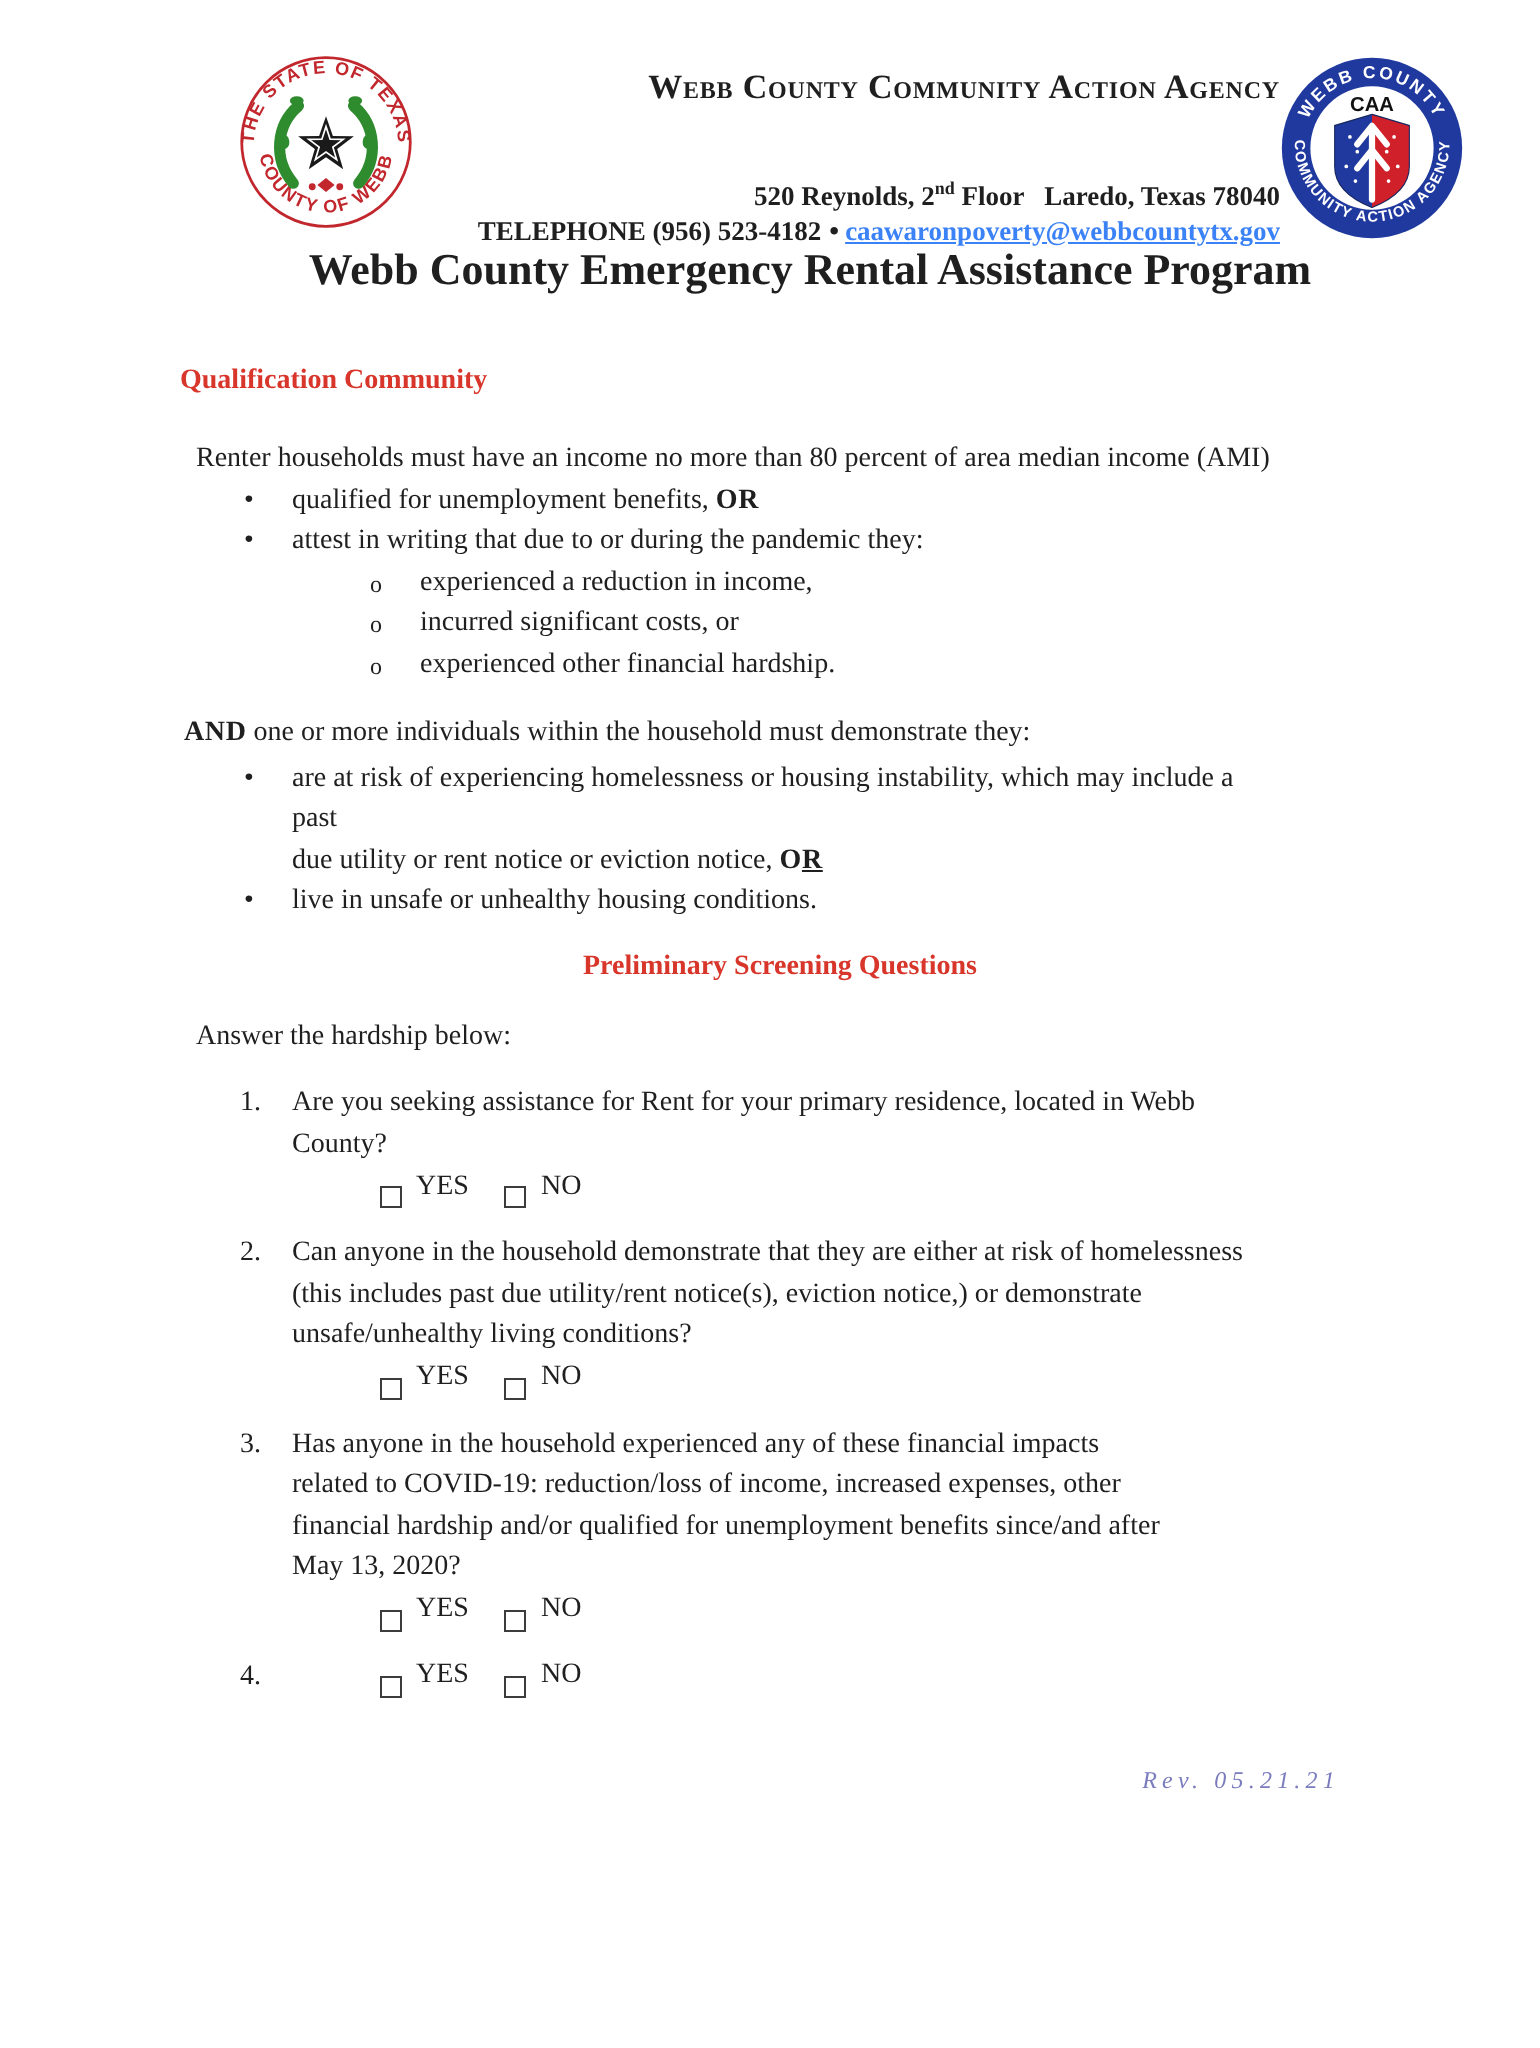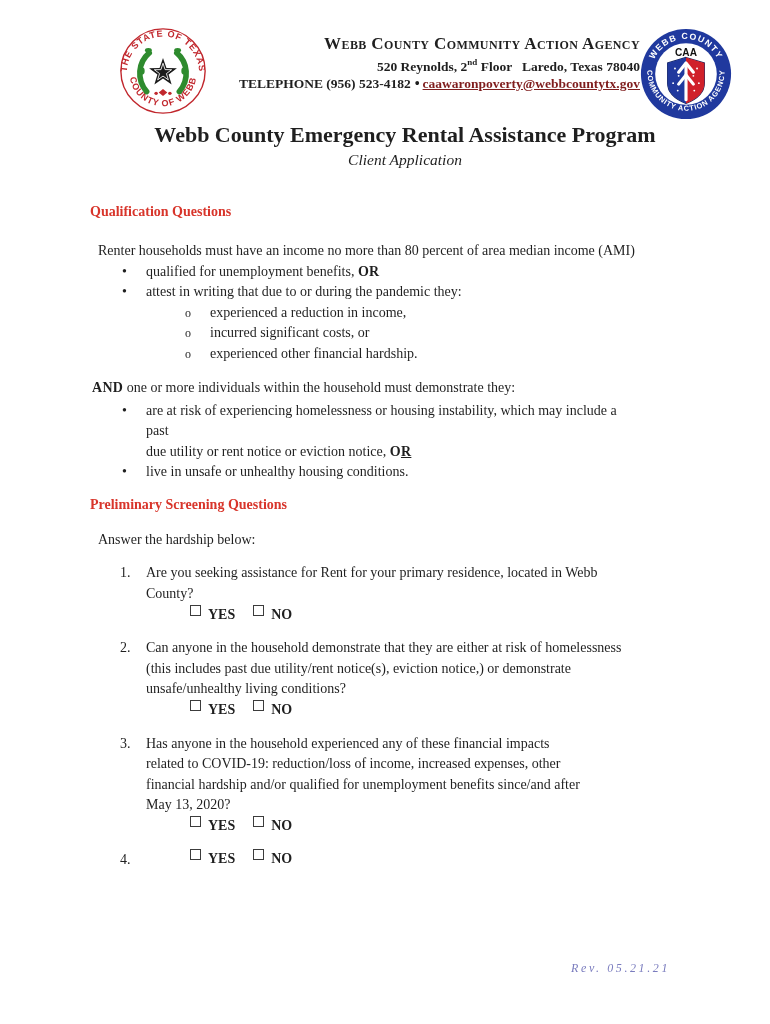--- a/index.html
+++ b/index.html
@@ -10,61 +10,61 @@
     color: #1f1f1f;
     overflow: hidden;
   }
   .page { position: relative; width: 770px; height: 1024px; background: #fff; }
 
   
   .doc-header { display: flex; align-items: flex-start; padding: 28px 38px 0 120px; height: 122px; }
   .logo-wrap { flex: 0 0 auto; }
   .header-text { flex: 1 1 auto; text-align: right; padding-top: 6px; font-weight: bold; }
   .agency-name { font-variant: small-caps; font-size: 17px; letter-spacing: .4px; line-height: 20px; }
-  .address-line { font-size: 13.5px; white-space: pre; line-height: 17px; }
+  .address-line { font-size: 13.5px; white-space: pre; line-height: 17px; margin-top: 32px; }
   .address-line sup { font-size: 9px; }
   .phone-line { font-size: 13.5px; white-space: pre; line-height: 18px; }
   .dot-sep { font-size: 14px; padding: 0 3px 0 4px; }
-  a.email-link { color: #7f1d1d; text-decoration: underline; cursor: pointer; }
+  a.email-link { color: #3b82f6; text-decoration: underline; cursor: pointer; }
 
   
   .doc-title { text-align: center; font-weight: bold; font-size: 22px; margin-top: 0px; padding-left: 40px; }
   .doc-subtitle { text-align: center; font-style: italic; font-size: 15.5px; margin-top: 3px; padding-left: 40px; }
 
   
   .content { padding: 0 80px 0 90px; font-size: 14px; line-height: 20.5px; }
   .section-heading { color: #d8352b; font-weight: bold; font-size: 14px; line-height: 19px; }
   .h-qual { margin-top: 33px; }
-  .h-screen { margin-top: 12px; }
+  .h-screen { margin-top: 12px; text-align: center; }
   .intro-para { margin: 20px 0 0 8px; }
   .and-para { margin: 14px 0 2px 2px; }
   .and-para b { letter-spacing: .3px; }
 
   .blist { margin: 0; }
   .bullet-item { position: relative; padding-left: 56px; }
   .bullet-item > .marker { position: absolute; left: 32px; top: 0; }
   .sub-item { position: relative; padding-left: 120px; }
   .sub-item > .marker { position: absolute; left: 95px; top: 0; font-size: 12px; }
   .pre-wrap { white-space: pre-line; }
   b.or { letter-spacing: .3px; text-align: right; }
   .u { text-decoration: underline; }
 
   .answer-para { margin: 16px 0 8px 8px; }
 
   .question { position: relative; padding-left: 56px; margin-top: 13px; }
   .q-num { position: absolute; left: 30px; top: 0; }
   .q-text { white-space: pre-line; }
   .choices { display: flex; align-items: center; gap: 18px; margin: 1px 0 0 44px; height: 20px; }
-  .choice { display: flex; align-items: flex-start; gap: 7px; font-weight: bold; }
+  .choice { display: flex; align-items: flex-end; gap: 7px; }
   .cbox { width: 11px; height: 11px; border: 1.4px solid #3c3c3c; background: #fff; flex: 0 0 auto; cursor: pointer; }
   .choice-label { font-size: 14px; }
 
   
   .rev-note {
-    position: absolute; top: 961px; right: 100px;
+    position: absolute; top: 883px; right: 100px;
     font-style: italic; font-size: 12px; letter-spacing: 2.6px;
     color: #7a7cbe;
   }
 </style>
 </head>
 <body>
 
 <div class="page">
 
   <header class="doc-header">
@@ -129,25 +129,24 @@
         <circle cx="64" cy="60" r="1" fill="#fff"></circle>
           <circle cx="59" cy="68" r="1" fill="#fff"></circle>
         <path d="M50,78 L50,40" stroke="#ffffff" stroke-width="3.4" stroke-linecap="round"></path>
         <path d="M42,48 L50,38 L58,48" fill="none" stroke="#ffffff" stroke-width="3.4" stroke-linecap="round" stroke-linejoin="round"></path>
         <path d="M42,61 L50,51 L58,61" fill="none" stroke="#ffffff" stroke-width="3.4" stroke-linecap="round" stroke-linejoin="round"></path>
       </svg>
     </div>
   </header>
 
   <div class="doc-title">Webb County Emergency Rental Assistance Program</div>
-  <div class="doc-subtitle">Client Application</div>
 
   <div class="content">
 
-    <h2 class="section-heading h-qual">Qualification Questions</h2>
+    <h2 class="section-heading h-qual">Qualification Community</h2>
 
     <p class="intro-para">Renter households must have an income no more than 80 percent of area median income (AMI)</p>
 
 
     <div class="blist">
       <div class="bullet-item">
         <span class="marker">•</span>
         <span>qualified for unemployment benefits, </span><b class="or">OR</b>
       </div>
       <div class="bullet-item">

